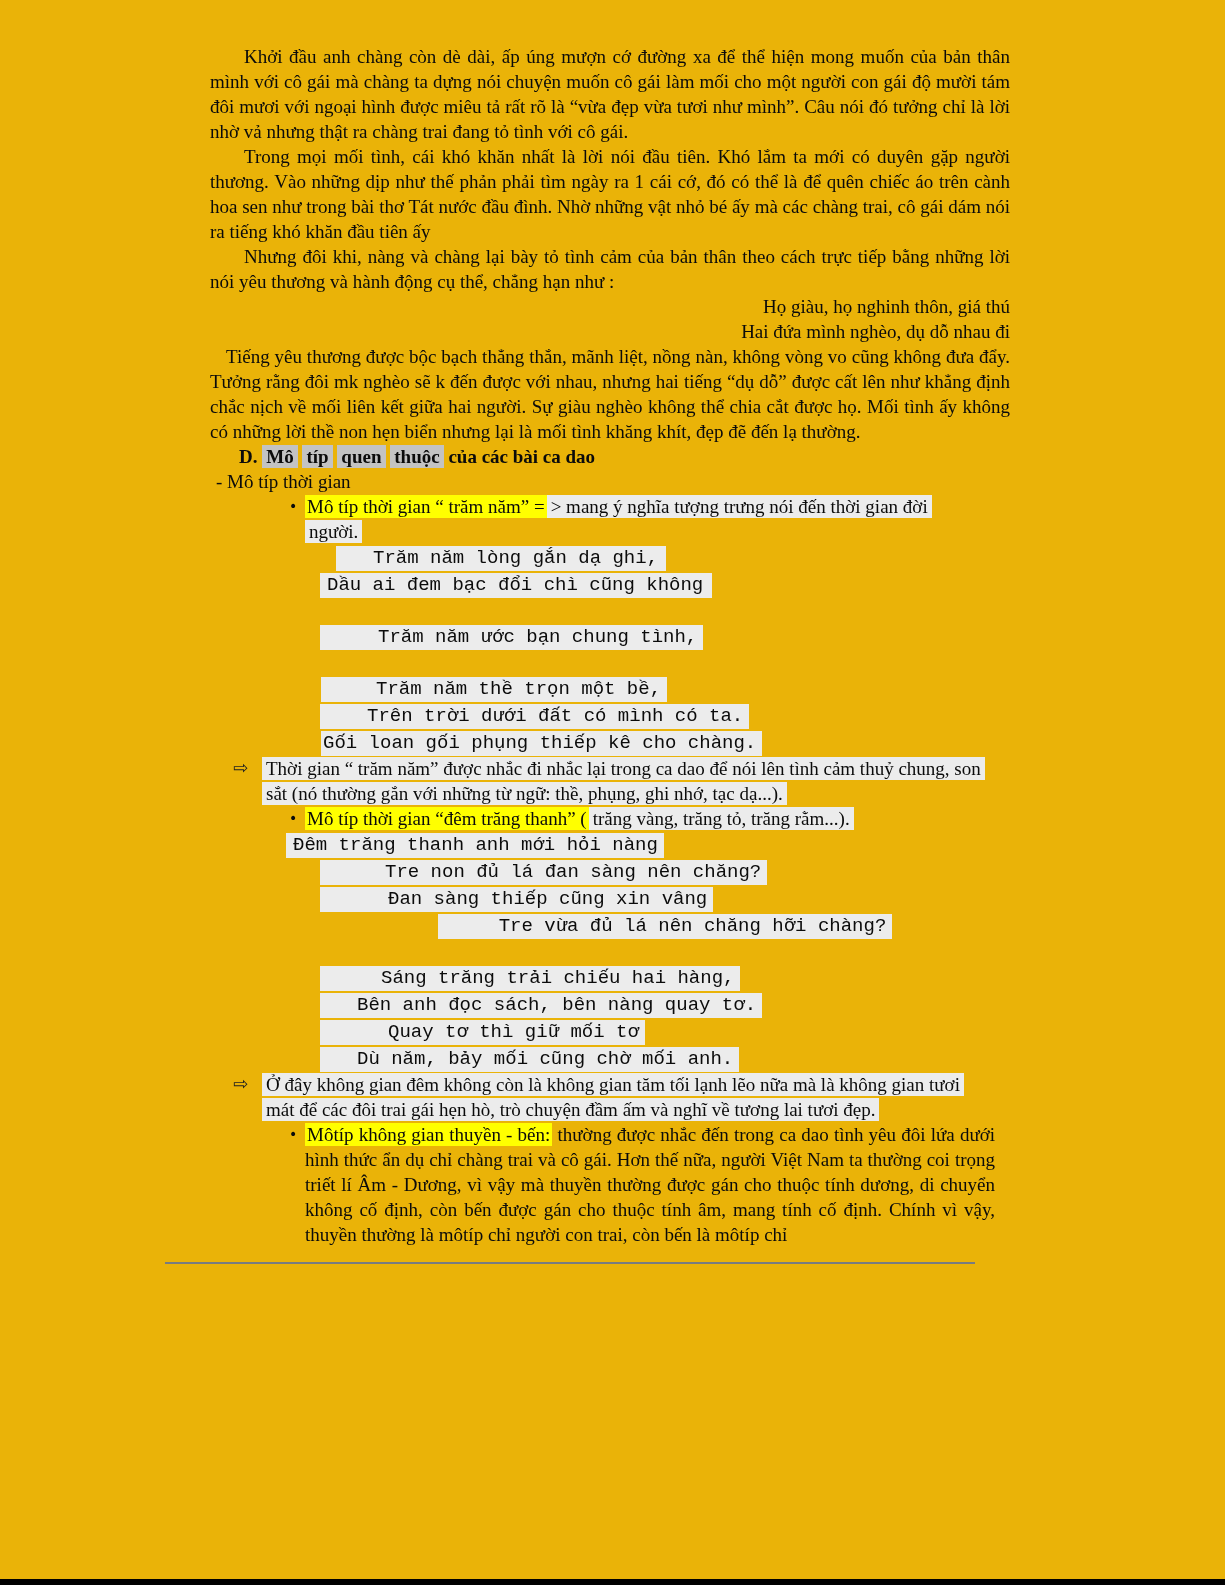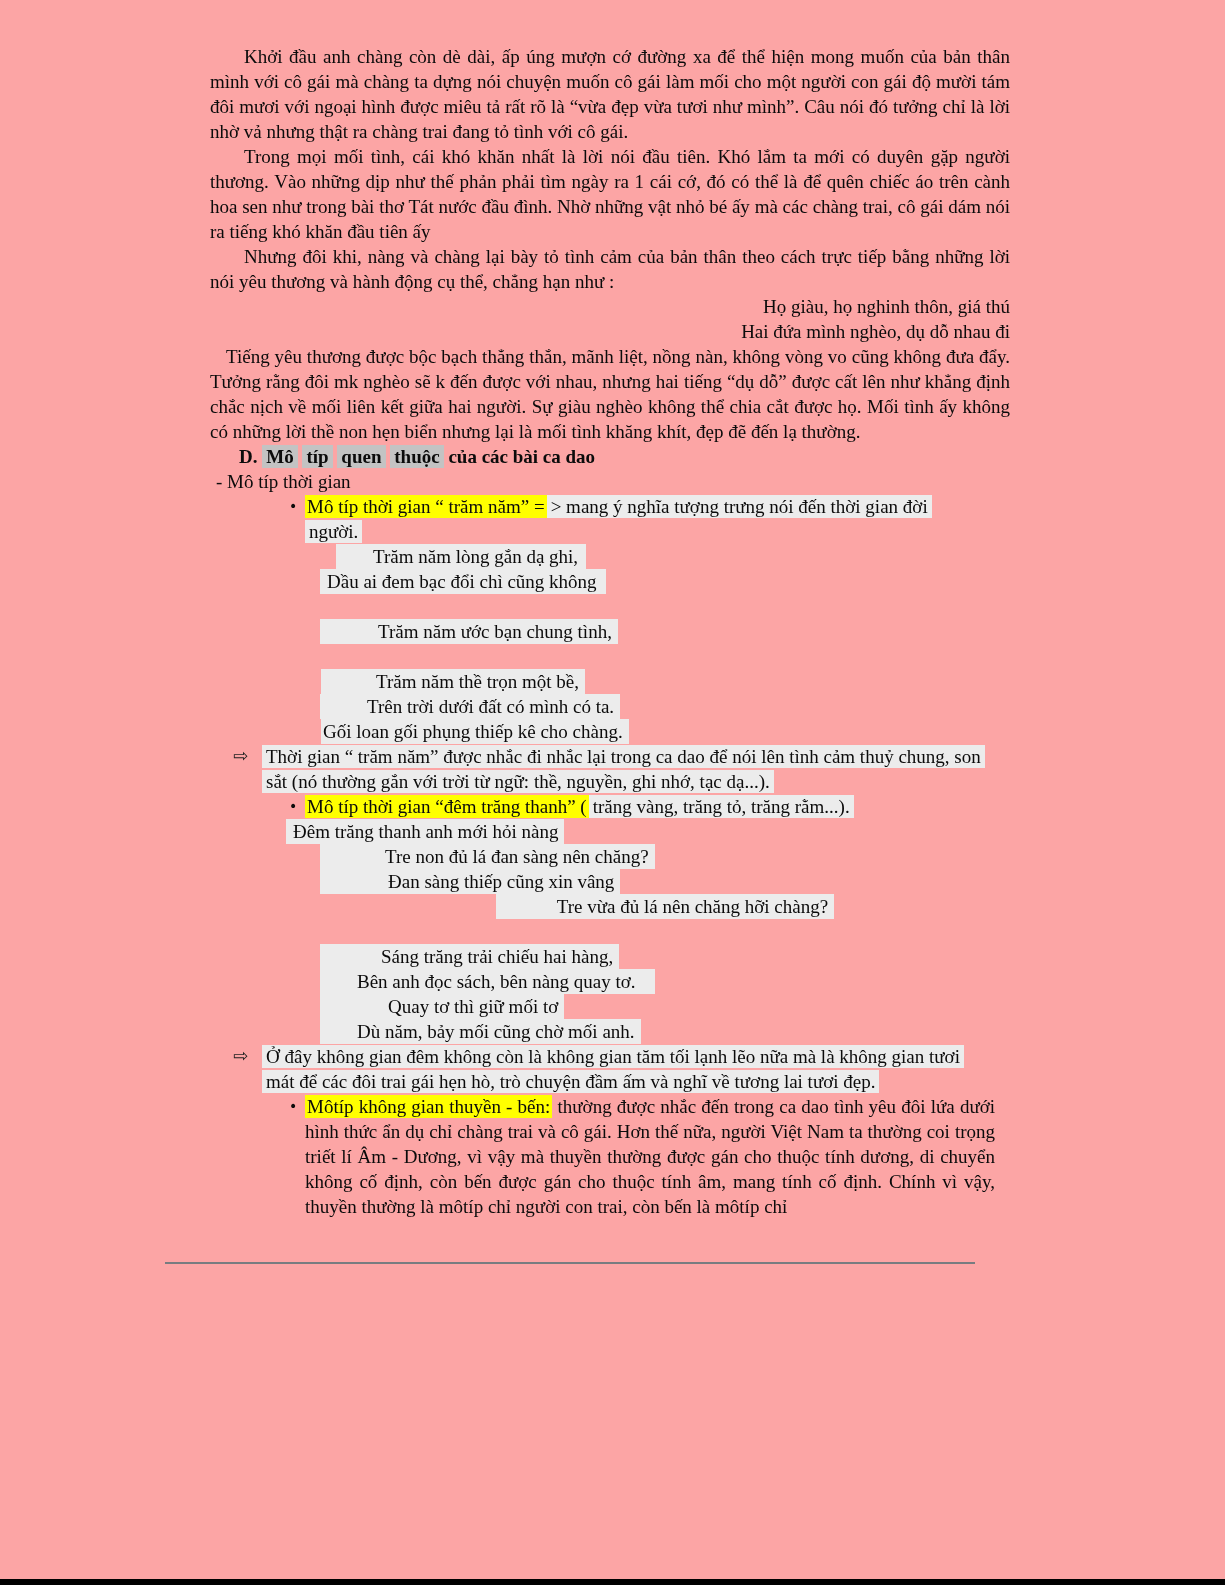--- a/index.html
+++ b/index.html
@@ -1,19 +1,19 @@
 <!DOCTYPE html>
 <html><head>
 <meta charset="utf-8">
 <style>
   html,body { margin:0; padding:0; background:#ffffff; }
   .page {
     position:relative;
     width:1225px; height:1585px;
-    background:#fca5a5;
+    background:#eab308;
     font-family:"Liberation Serif", serif;
     font-size:19px; line-height:25px; color:#0b0b0b;
     overflow:hidden;
   }
   .content { position:absolute; left:210px; top:44px; width:800px; }
 
   .para { margin:0; text-align:justify; text-indent:34px; }
   .para.small-indent { text-indent:16px; }
 
   .qline { margin:0;text-align:right; }
@@ -29,35 +29,35 @@
   .hl-g { background:#ececec; padding:1px 4px; }
 
   .bullet { position:relative; margin-left:95px; width:690px; }
   .bullet .marker {
     position:absolute; left:-16px; top:0;
     font-family:"DejaVu Sans", sans-serif; font-size:14px;
   }
   .bullet.justify { text-align:justify; }
 
   .pline { margin:0; }
-  .pline .hl-g { display:inline-block; padding-top:0; padding-bottom:0; }
+  .pline .hl-g { display:inline-block; padding-top:0; padding-bottom:0;font-family:Liberation Mono, monospace; }
   .gap-above { margin-top:25px; }
 
   #pA1 { margin-left:126px; } #pA1 .hl-g { padding-left:37px; padding-right:8px; }
   #pA2 { margin-left:110px; } #pA2 .hl-g { padding-left:7px;  padding-right:9px; }
   #pB1 { margin-left:110px; } #pB1 .hl-g { padding-left:58px; padding-right:6px; }
   #pB2 { margin-left:110px; } #pB2 .hl-g { padding-left:47px; padding-right:6px; }
   #pC1 { margin-left:111px; } #pC1 .hl-g { padding-left:55px; padding-right:6px; }
   #pC2 { margin-left:111px; } #pC2 .hl-g { padding-left:2px;  padding-right:6px; }
   #pD1 { margin-left:76px; } #pD1 .hl-g { padding-left:7px;  padding-right:6px; }
   #pD2 { margin-left:110px; } #pD2 .hl-g { padding-left:65px; padding-right:6px; }
   #pD3 { margin-left:110px; } #pD3 .hl-g { padding-left:68px; padding-right:6px; }
   #pD4 { margin-left:110px;text-align:center; } #pD4 .hl-g { padding-left:61px; padding-right:6px; }
   #pE1 { margin-left:110px; } #pE1 .hl-g { padding-left:61px; padding-right:6px; }
-  #pE2 { margin-left:110px; } #pE2 .hl-g { padding-left:37px; padding-right:19px; }
+  #pE2 { margin-left:110px; } #pE2 .hl-g { padding-left:37px; padding-right:6px; }
   #pE3 { margin-left:110px; } #pE3 .hl-g { padding-left:68px; padding-right:6px; }
   #pE4 { margin-left:110px; } #pE4 .hl-g { padding-left:37px; padding-right:6px; }
 
   .arrow { position:relative; margin-left:52px; width:732px; }
   .arrow .marker {
     position:absolute; left:-29px; top:-1px;
     font-family:"DejaVu Sans", sans-serif; font-size:18px; color:#222;
   }
 
   .rule {
@@ -99,21 +99,21 @@
 
     <div class="pline gap-above" id="pB1"><span class="hl-g">Trăm năm ước bạn chung tình,</span></div>
     <div class="pline gap-above" id="pC1"><span class="hl-g">Trăm năm thề trọn một bề,</span></div>
 
     <div class="pline" id="pB2"><span class="hl-g">Trên trời dưới đất có mình có ta.</span></div>
     <div class="pline" id="pC2"><span class="hl-g">Gối loan gối phụng thiếp kê cho chàng.</span></div>
 
     <div class="arrow">
       <span class="marker">⇨</span>
       <span class="hl-g">Thời gian “ trăm năm” được nhắc đi nhắc lại trong ca dao để nói lên tình cảm thuỷ chung, son</span><br>
-      <span class="hl-g">sắt (nó thường gắn với trời từ ngữ: thề, nguyền, ghi nhớ, tạc dạ...).</span>
+      <span class="hl-g">sắt (nó thường gắn với những từ ngữ: thề, phụng, ghi nhớ, tạc dạ...).</span>
     </div>
 
     <div class="bullet">
       <span class="marker">•</span>
       <span class="hl-y">Mô típ thời gian “đêm trăng thanh” (</span><span class="hl-g">trăng vàng, trăng tỏ, trăng rằm...).</span>
     </div>
 
     <div class="pline" id="pD1"><span class="hl-g">Đêm trăng thanh anh mới hỏi nàng</span></div>
     <div class="pline" id="pD2"><span class="hl-g">Tre non đủ lá đan sàng nên chăng?</span></div>
     <div class="pline" id="pD3"><span class="hl-g">Đan sàng thiếp cũng xin vâng</span></div>

